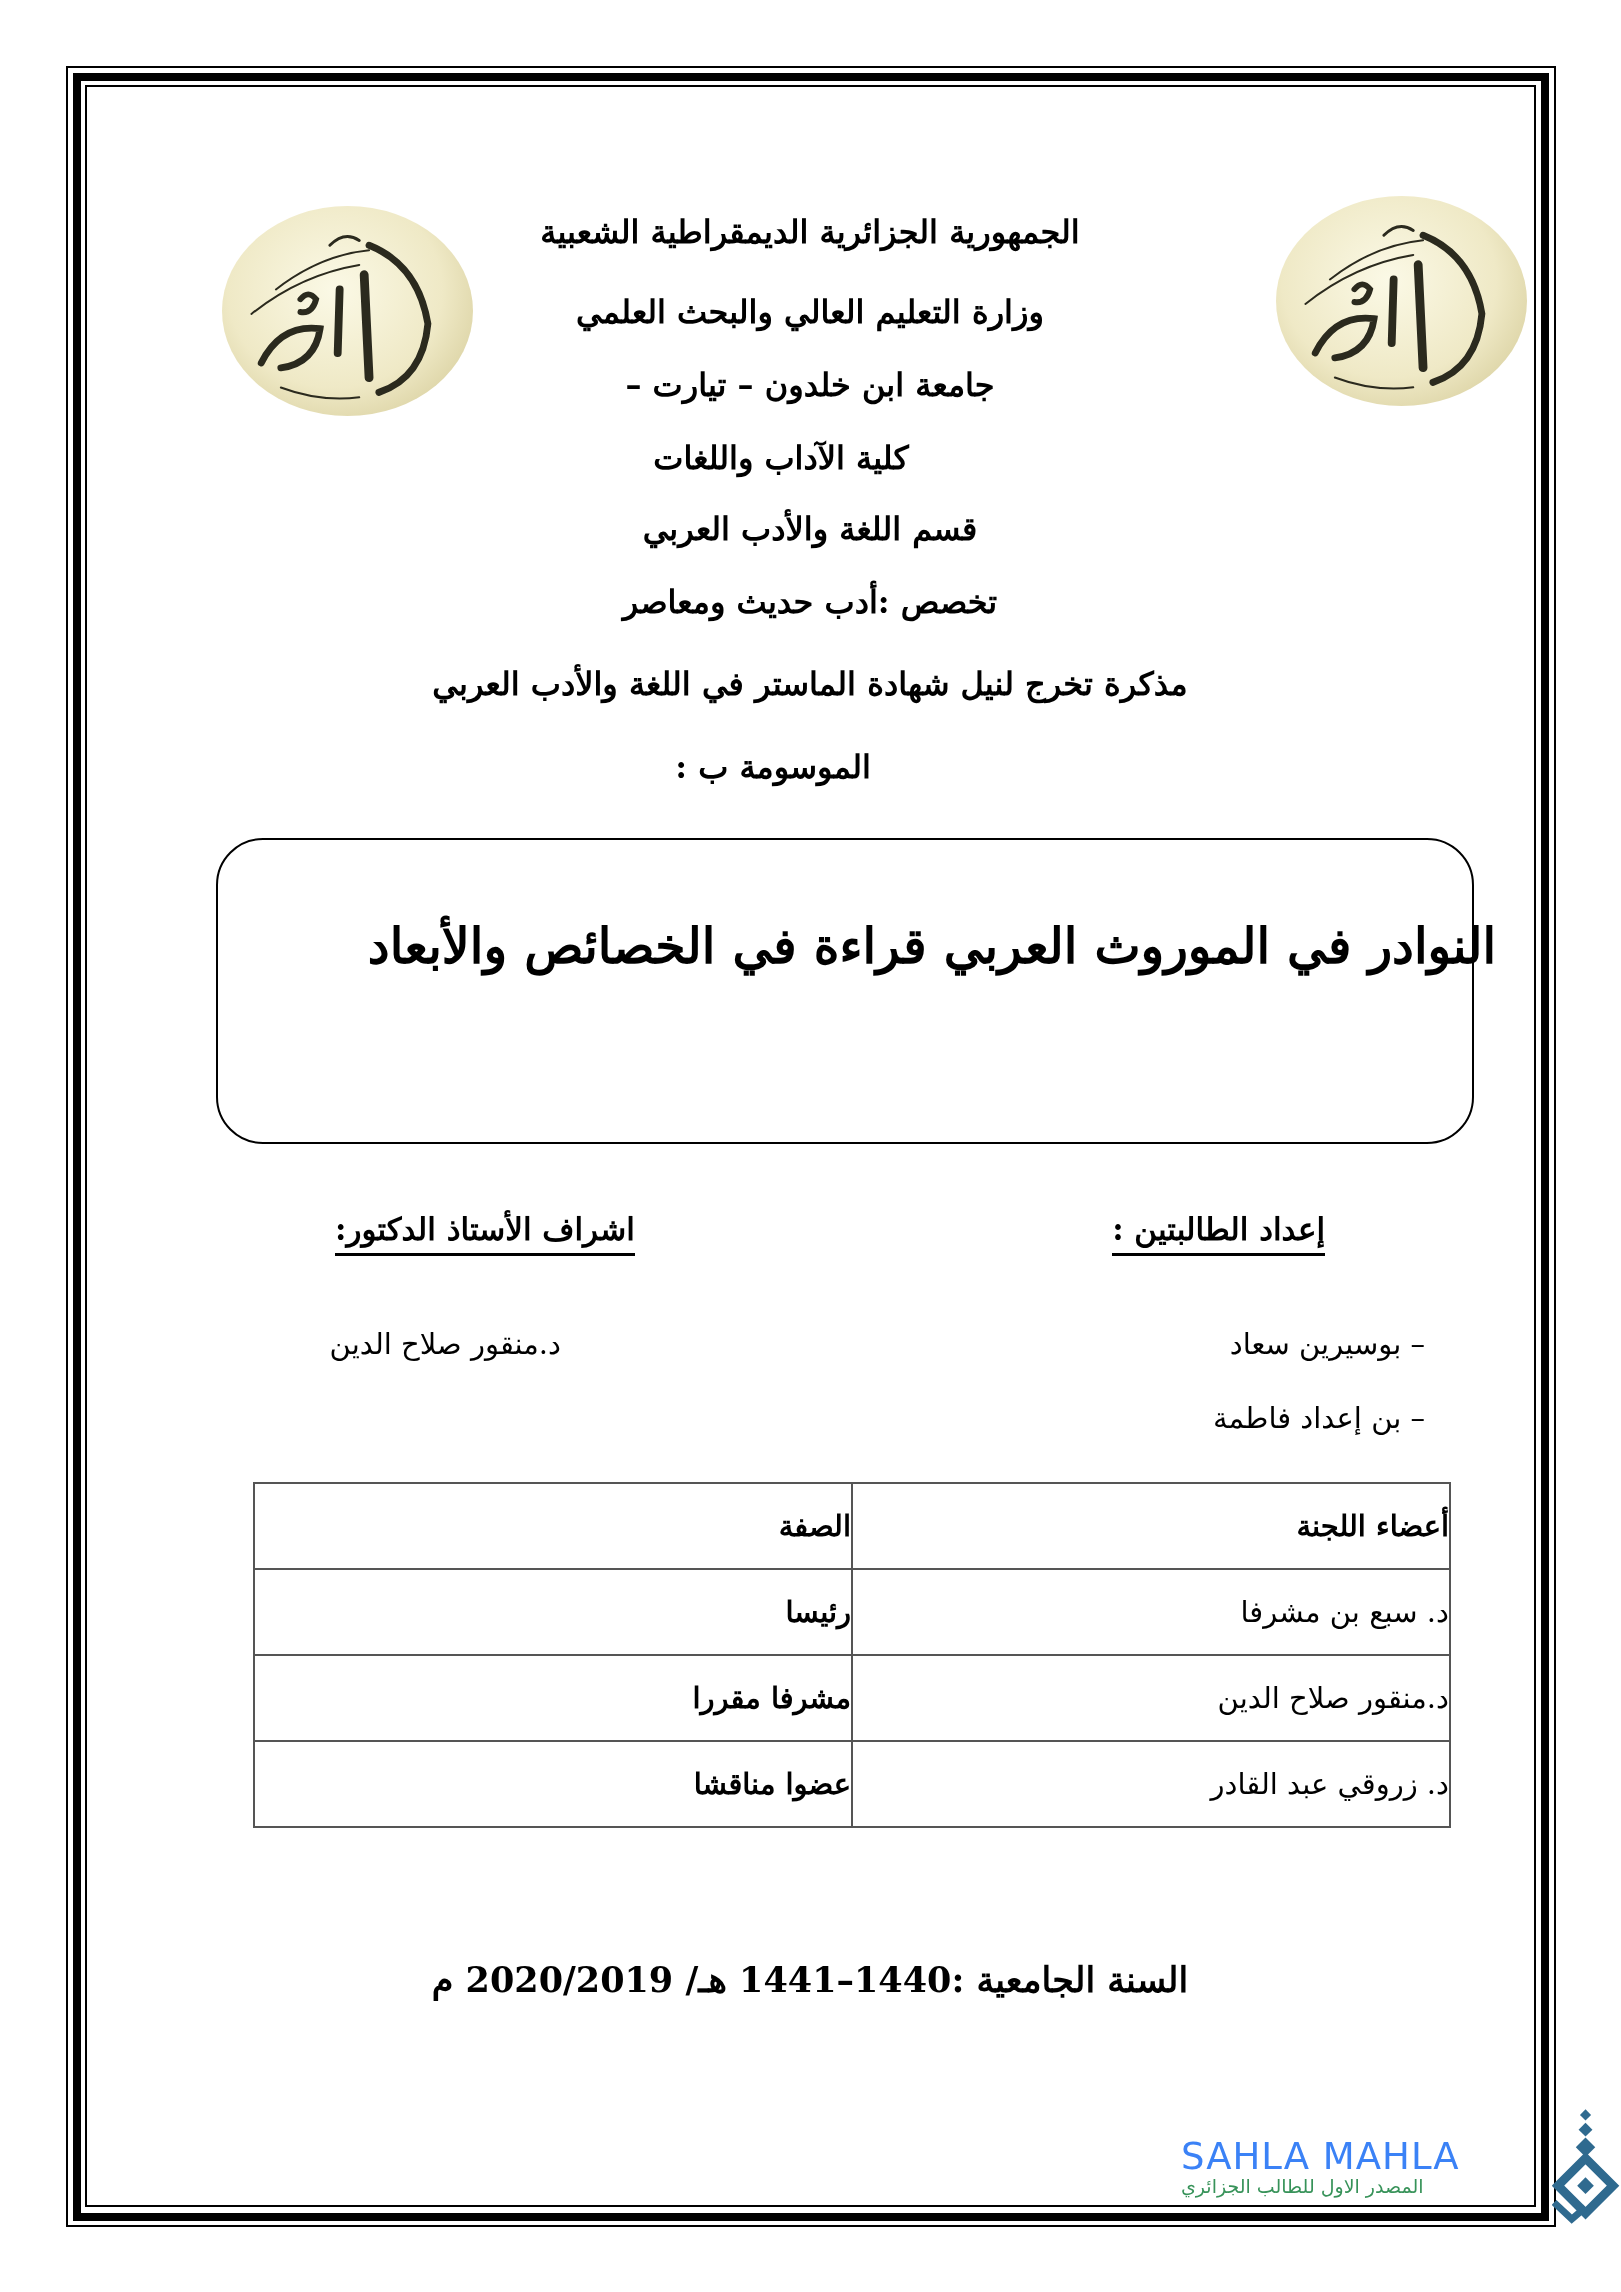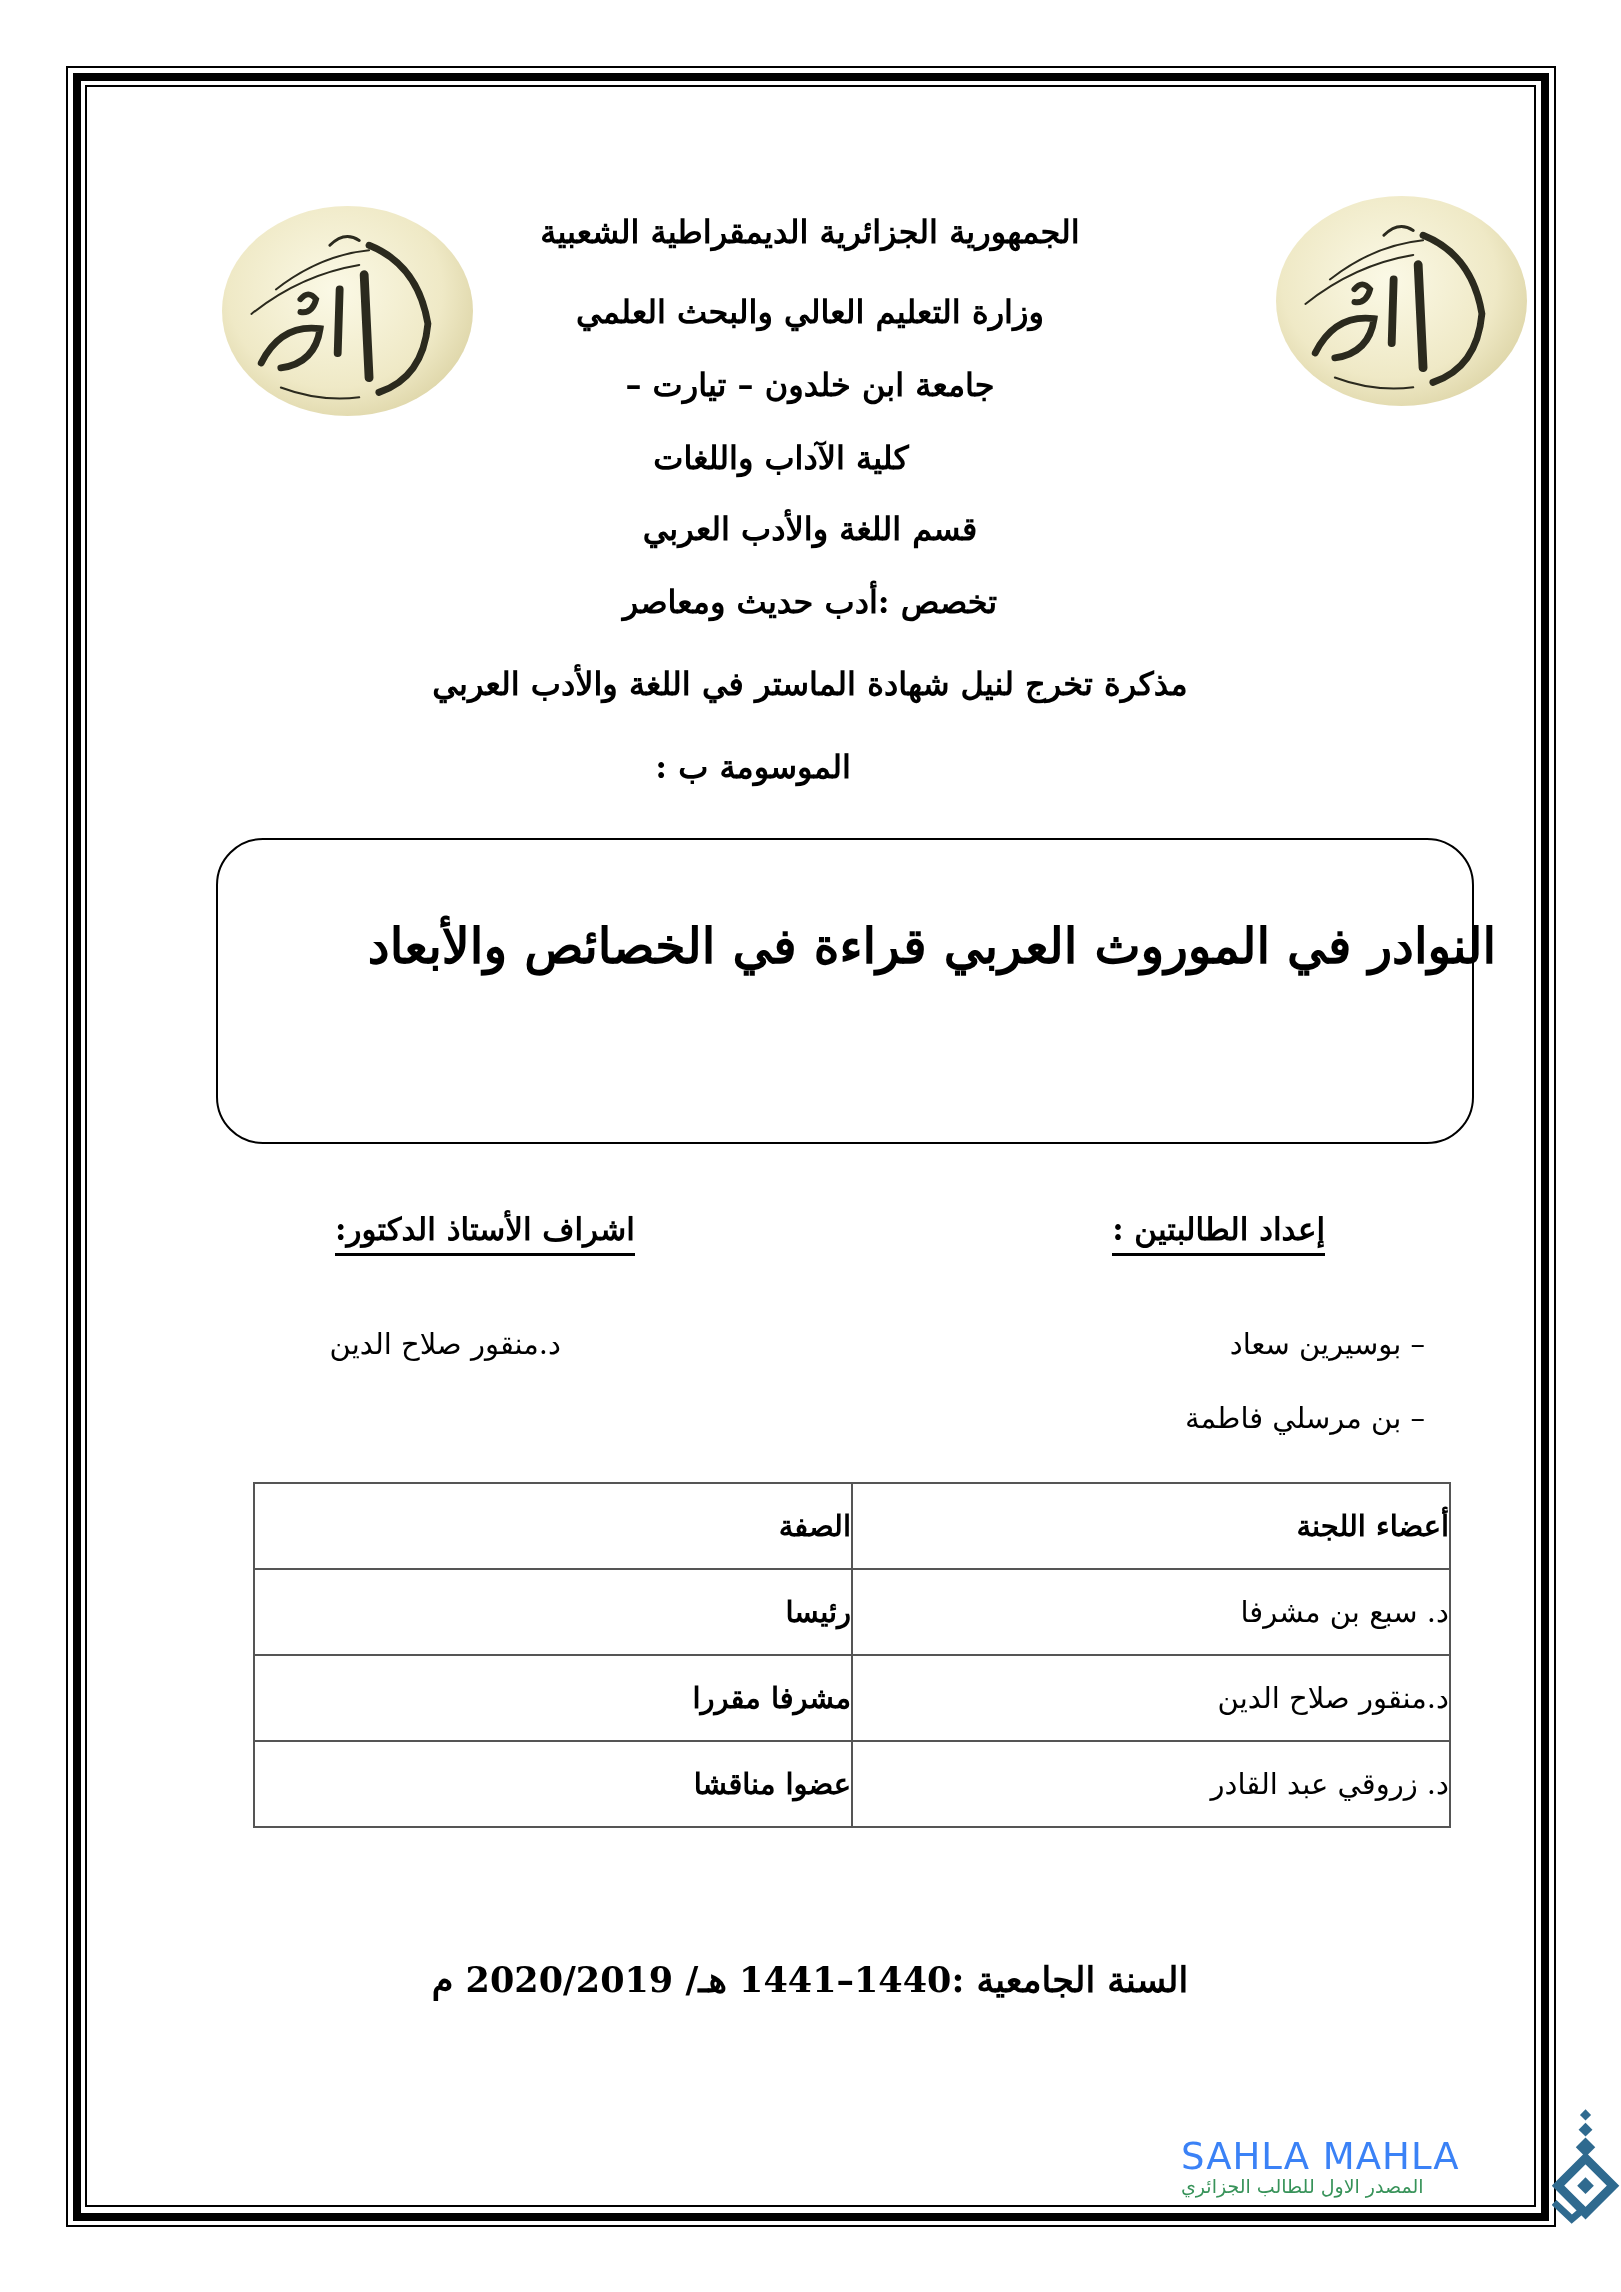--- a/index.html
+++ b/index.html
@@ -83,30 +83,30 @@
   </svg>
 </div>
 
 <div class="abs hline" style="top:211px;">الجمهورية الجزائرية الديمقراطية الشعبية</div>
 <div class="abs hline" style="top:291px;">وزارة التعليم العالي والبحث العلمي</div>
 <div class="abs hline" style="top:364px;">جامعة ابن خلدون – تيارت –</div>
 <div class="abs hline" style="top:437px; left:196px;">كلية الآداب واللغات</div>
 <div class="abs hline" style="top:508px;">قسم اللغة والأدب العربي</div>
 <div class="abs hline" style="top:581px;">تخصص :أدب حديث ومعاصر</div>
 <div class="abs hline" style="top:663px;">مذكرة تخرج لنيل شهادة الماستر في اللغة والأدب العربي</div>
-<div class="abs hline" style="top:746px; left:168px;">الموسومة ب :</div>
+<div class="abs hline" style="top:746px; left:188px;">الموسومة ب :</div>
 
 <div class="abs title-box"></div>
 <div class="abs title-text">النوادر في الموروث العربي قراءة في الخصائص والأبعاد</div>
 
 <div class="abs" style="right:296px; top:1208px;">
   <div class="sec-head">إعداد  الطالبتين :</div>
 </div>
 <div class="abs name" style="right:196px; top:1325px;">–   بوسيرين سعاد</div>
-<div class="abs name" style="right:196px; top:1399px;">– بن مرسلي فاطمة</div>
+<div class="abs name" style="right:196px; top:1399px;">– بن إعداد فاطمة</div>
 
 <div class="abs" style="left:335px; top:1208px;">
   <div class="sec-head">اشراف الأستاذ الدكتور:</div>
 </div>
 <div class="abs name" style="right:1060px; top:1325px;">د.منقور صلاح الدين</div>
 
 <table class="jury">
   <tbody>
       <tr>
     <th>أعضاء اللجنة</th>

